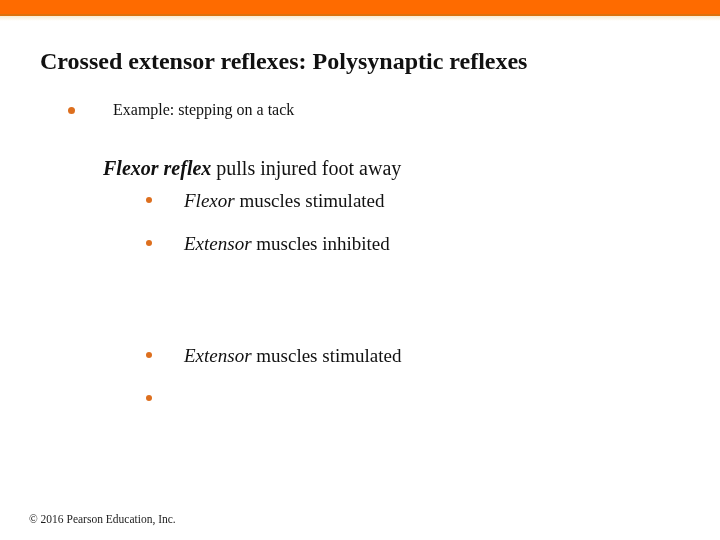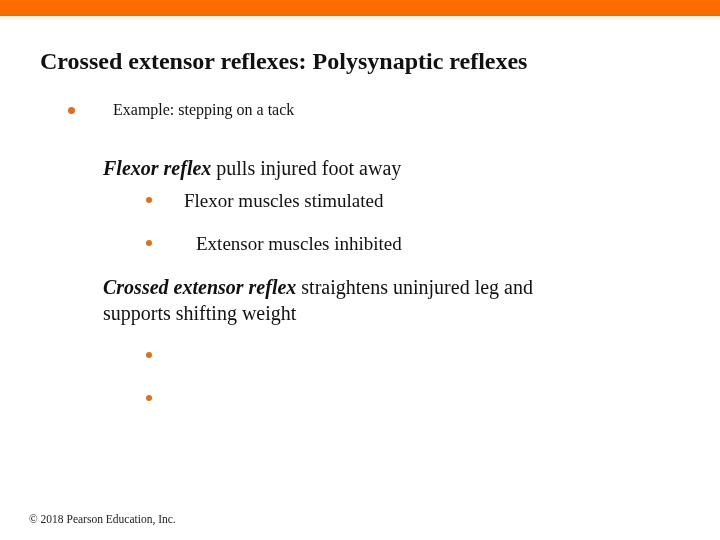--- a/index.html
+++ b/index.html
@@ -38,41 +38,41 @@
   .slide-title {
     position: absolute;
     left: 40px; top: 46px;
     font-size: 24px;
     line-height: 30px;
     white-space: nowrap;
     color: #111111;
   }
   .em-bold { font-weight: bold; }
   .em-bold-italic { font-weight: bold; font-style: italic; }
-  .em-italic { }
+  .em-italic { font-style: italic; }
 
   .txt { position: absolute; color: #111111; }
   .lvl1 { font-size: 16px; line-height: 24px; }
   .lvl2 { font-size: 20px; line-height: 26px; }
   .lvl3 { font-size: 19px; line-height: 23px; }
 
   .bullet {
     position: absolute;
     border-radius: 50%;
     background: #DD6F1E;
   }
   .bullet-l1 { width: 7px; height: 7px; left: 68px; }
   .bullet-l3 { width: 6px; height: 6px; left: 146px; }
 
   .pos-example      { left: 113px; top:  98px; }
   .pos-example-b    { top: 107px; }
   .pos-para-flexor  { left: 103px; top: 155px; }
   .pos-sub1         { left: 184px; top: 189px; }
   .pos-sub1-b       { top: 197px; }
-  .pos-sub2         { left: 196px; top: 232px; }
+  .pos-sub2         { left: 184px; top: 232px; }
   .pos-sub2-b       { top: 240px; }
   .pos-para-crossed { left: 103px; top: 274px; width: 492px; }
   .pos-sub3         { left: 184px; top: 344px; }
   .pos-sub3-b       { top: 352px; }
   .pos-sub4         { left: 184px; top: 387px; }
   .pos-sub4-b       { top: 395px; }
 
   .footer-copyright {
     position: absolute;
     left: 29px; top: 513px;
@@ -96,21 +96,21 @@
   <p class="txt lvl1 pos-example"><span>Example: stepping on a tack</span></p>
 
   <p class="txt lvl2 pos-para-flexor"><span class="em-bold-italic">Flexor reflex</span><span> pulls injured foot away</span></p>
 
   <span class="bullet bullet-l3 pos-sub1-b" style="background: rgb(221, 111, 30);"></span>
   <p class="txt lvl3 pos-sub1"><span class="em-italic">Flexor</span><span> muscles stimulated</span></p>
 
   <span class="bullet bullet-l3 pos-sub2-b" style="background: rgb(221, 111, 30);"></span>
   <p class="txt lvl3 pos-sub2"><span class="em-italic">Extensor</span><span> muscles inhibited</span></p>
 
-  <p class="txt lvl2 pos-para-crossed"><span class="em-bold-italic">Crossed extensor reflex</span><span> straightens uninjured leg and supports shifting weight</span></p>
 
   <span class="bullet bullet-l3 pos-sub3-b" style="background: rgb(221, 111, 30);"></span>
+  <p class="txt lvl3 pos-sub3"><span class="em-italic">Extensor</span><span> muscles stimulated</span></p>
 
   <span class="bullet bullet-l3 pos-sub4-b" style="background: rgb(221, 111, 30);"></span>
 
-  <p class="footer-copyright">© 2018 Pearson Education, Inc.</p>
+  <p class="footer-copyright">© 2016 Pearson Education, Inc.</p>
 
 </div>
 
 </body></html>

